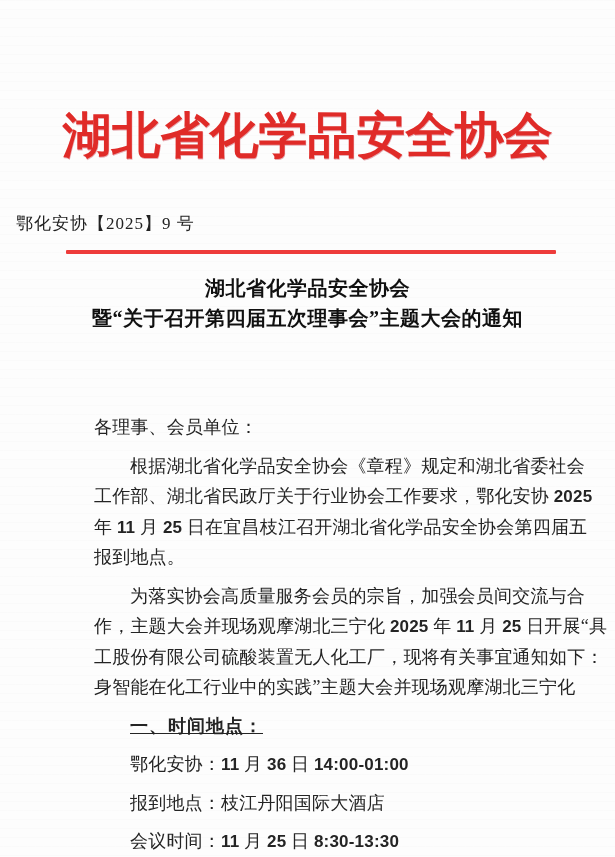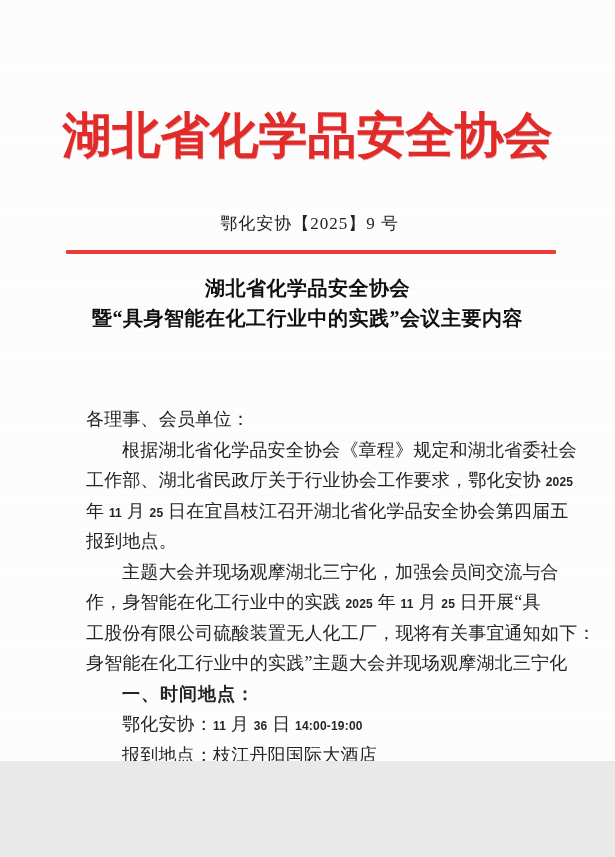--- a/index.html
+++ b/index.html
@@ -1,37 +1,37 @@
 <!DOCTYPE html>
 <html><head>
 <meta charset="utf-8">
 <style>
   html,body{margin:0;padding:0;background:#e9e9e9;}
   .page{
     position:relative;
-    width:615px;height:761px;
+    width:615px;height:857px;
     margin:0 auto;
     background:#fdfdfd;
     background-image:repeating-linear-gradient(180deg, rgba(0,0,0,0.012) 0 1px, transparent 1px 9px);
     overflow:hidden;
     font-family:"Liberation Serif","DejaVu Serif",serif;
     color:#1f1f1f;
   }
   .org-title{
     position:absolute;top:106px;left:0;right:0;
     text-align:center;
     font-size:49px;line-height:60px;
     font-weight:700;
     letter-spacing:0px;
     color:#e02b28;
     text-shadow:0.5px 0.5px 0 rgba(190,20,40,0.35);
   }
   .doc-number{
-    position:absolute;top:212px;left:4px;right:0;
-    text-align:center;
+    position:absolute;top:212px;left:16px;right:0;
+    text-align:left;
     font-size:17px;line-height:24px;
     letter-spacing:1px;
     color:#222;
   }
   .divider{
     position:absolute;top:250px;left:66px;
     width:490px;height:4px;
     background:#ee3c3b;
     border-radius:1px;
   }
@@ -42,71 +42,75 @@
     font-size:20px;line-height:30px;
     letter-spacing:0.5px;
     color:#101010;
   }
   .doc-body{
     position:absolute;top:404px;left:86px;width:450px;
     font-size:18px;line-height:30.5px;
     letter-spacing:0.2px;
     color:#242424;
   }
-  .para{margin:0;}
+  .para{margin:8px;}
   .para .line{white-space:nowrap;height:30.5px;}
   .para .line.first{text-indent:2em;}
   .para.heading{
     font-weight:700;
     font-family:"Liberation Sans","DejaVu Sans",sans-serif;
     letter-spacing:1px;
+    text-decoration:underline;
   }
   .num{
     font-family:"Liberation Sans","DejaVu Sans",sans-serif;
     font-weight:700;
-    font-size:12px;
+    font-size:17px;
   }
 </style>
 </head>
 <body>
 
 <div class="page">
   <div class="org-title" style="color: rgb(224, 43, 40);">湖北省化学品安全协会</div>
 
   <div class="doc-number">鄂化安协【2025】9 号</div>
 
   <div class="divider" style="background: rgb(238, 60, 59);"></div>
 
   <div class="notice-title" id="notice-title">
       <div>湖北省化学品安全协会</div>
-      <div>暨“具身智能在化工行业中的实践”会议主要内容</div>
+      <div>暨“关于召开第四届五次理事会”主题大会的通知</div>
     </div>
 
   <div class="doc-body" id="doc-body">
       <div class="para">
         <div class="line"><span>各理事、会员单位：</span></div>
       </div>
       <div class="para">
         <div class="line first"><span>根据湖北省化学品安全协会《章程》规定和湖北省委社会</span></div>
         <div class="line"><span>工作部、湖北省民政厅关于行业协会工作要求，鄂化安协 </span><span class="num">2025</span></div>
         <div class="line"><span>年 </span><span class="num">11</span><span> 月 </span><span class="num">25</span><span> 日在宜昌枝江召开湖北省化学品安全协会第四届五</span></div>
         <div class="line"><span>报到地点。</span></div>
       </div>
       <div class="para">
-        <div class="line first"><span>主题大会并现场观摩湖北三宁化，加强会员间交流与合</span></div>
-        <div class="line"><span>作，身智能在化工行业中的实践 </span><span class="num">2025</span><span> 年 </span><span class="num">11</span><span> 月 </span><span class="num">25</span><span> 日开展“具</span></div>
+        <div class="line first"><span>为落实协会高质量服务会员的宗旨，加强会员间交流与合</span></div>
+        <div class="line"><span>作，主题大会并现场观摩湖北三宁化 </span><span class="num">2025</span><span> 年 </span><span class="num">11</span><span> 月 </span><span class="num">25</span><span> 日开展“具</span></div>
         <div class="line"><span>工股份有限公司硫酸装置无人化工厂，现将有关事宜通知如下：</span></div>
         <div class="line"><span>身智能在化工行业中的实践”主题大会并现场观摩湖北三宁化</span></div>
       </div>
       <div class="para heading">
         <div class="line first"><span>一、时间地点：</span></div>
       </div>
       <div class="para">
-        <div class="line first"><span>鄂化安协：</span><span class="num">11</span><span> 月 </span><span class="num">36</span><span> 日 </span><span class="num">14:00-19:00</span></div>
+        <div class="line first"><span>鄂化安协：</span><span class="num">11</span><span> 月 </span><span class="num">36</span><span> 日 </span><span class="num">14:00-01:00</span></div>
       </div>
       <div class="para">
         <div class="line first"><span>报到地点：枝江丹阳国际大酒店</span></div>
+      </div>
+      <div class="para">
+        <div class="line first"><span>会议时间：</span><span class="num">11</span><span> 月 </span><span class="num">25</span><span> 日 </span><span class="num">8:30-13:30</span></div>
       </div>
       <div class="para heading">
         <div class="line first"><span>二、会议主要内容</span></div>
       </div>
     </div>
 </div>
 
 </body></html>

